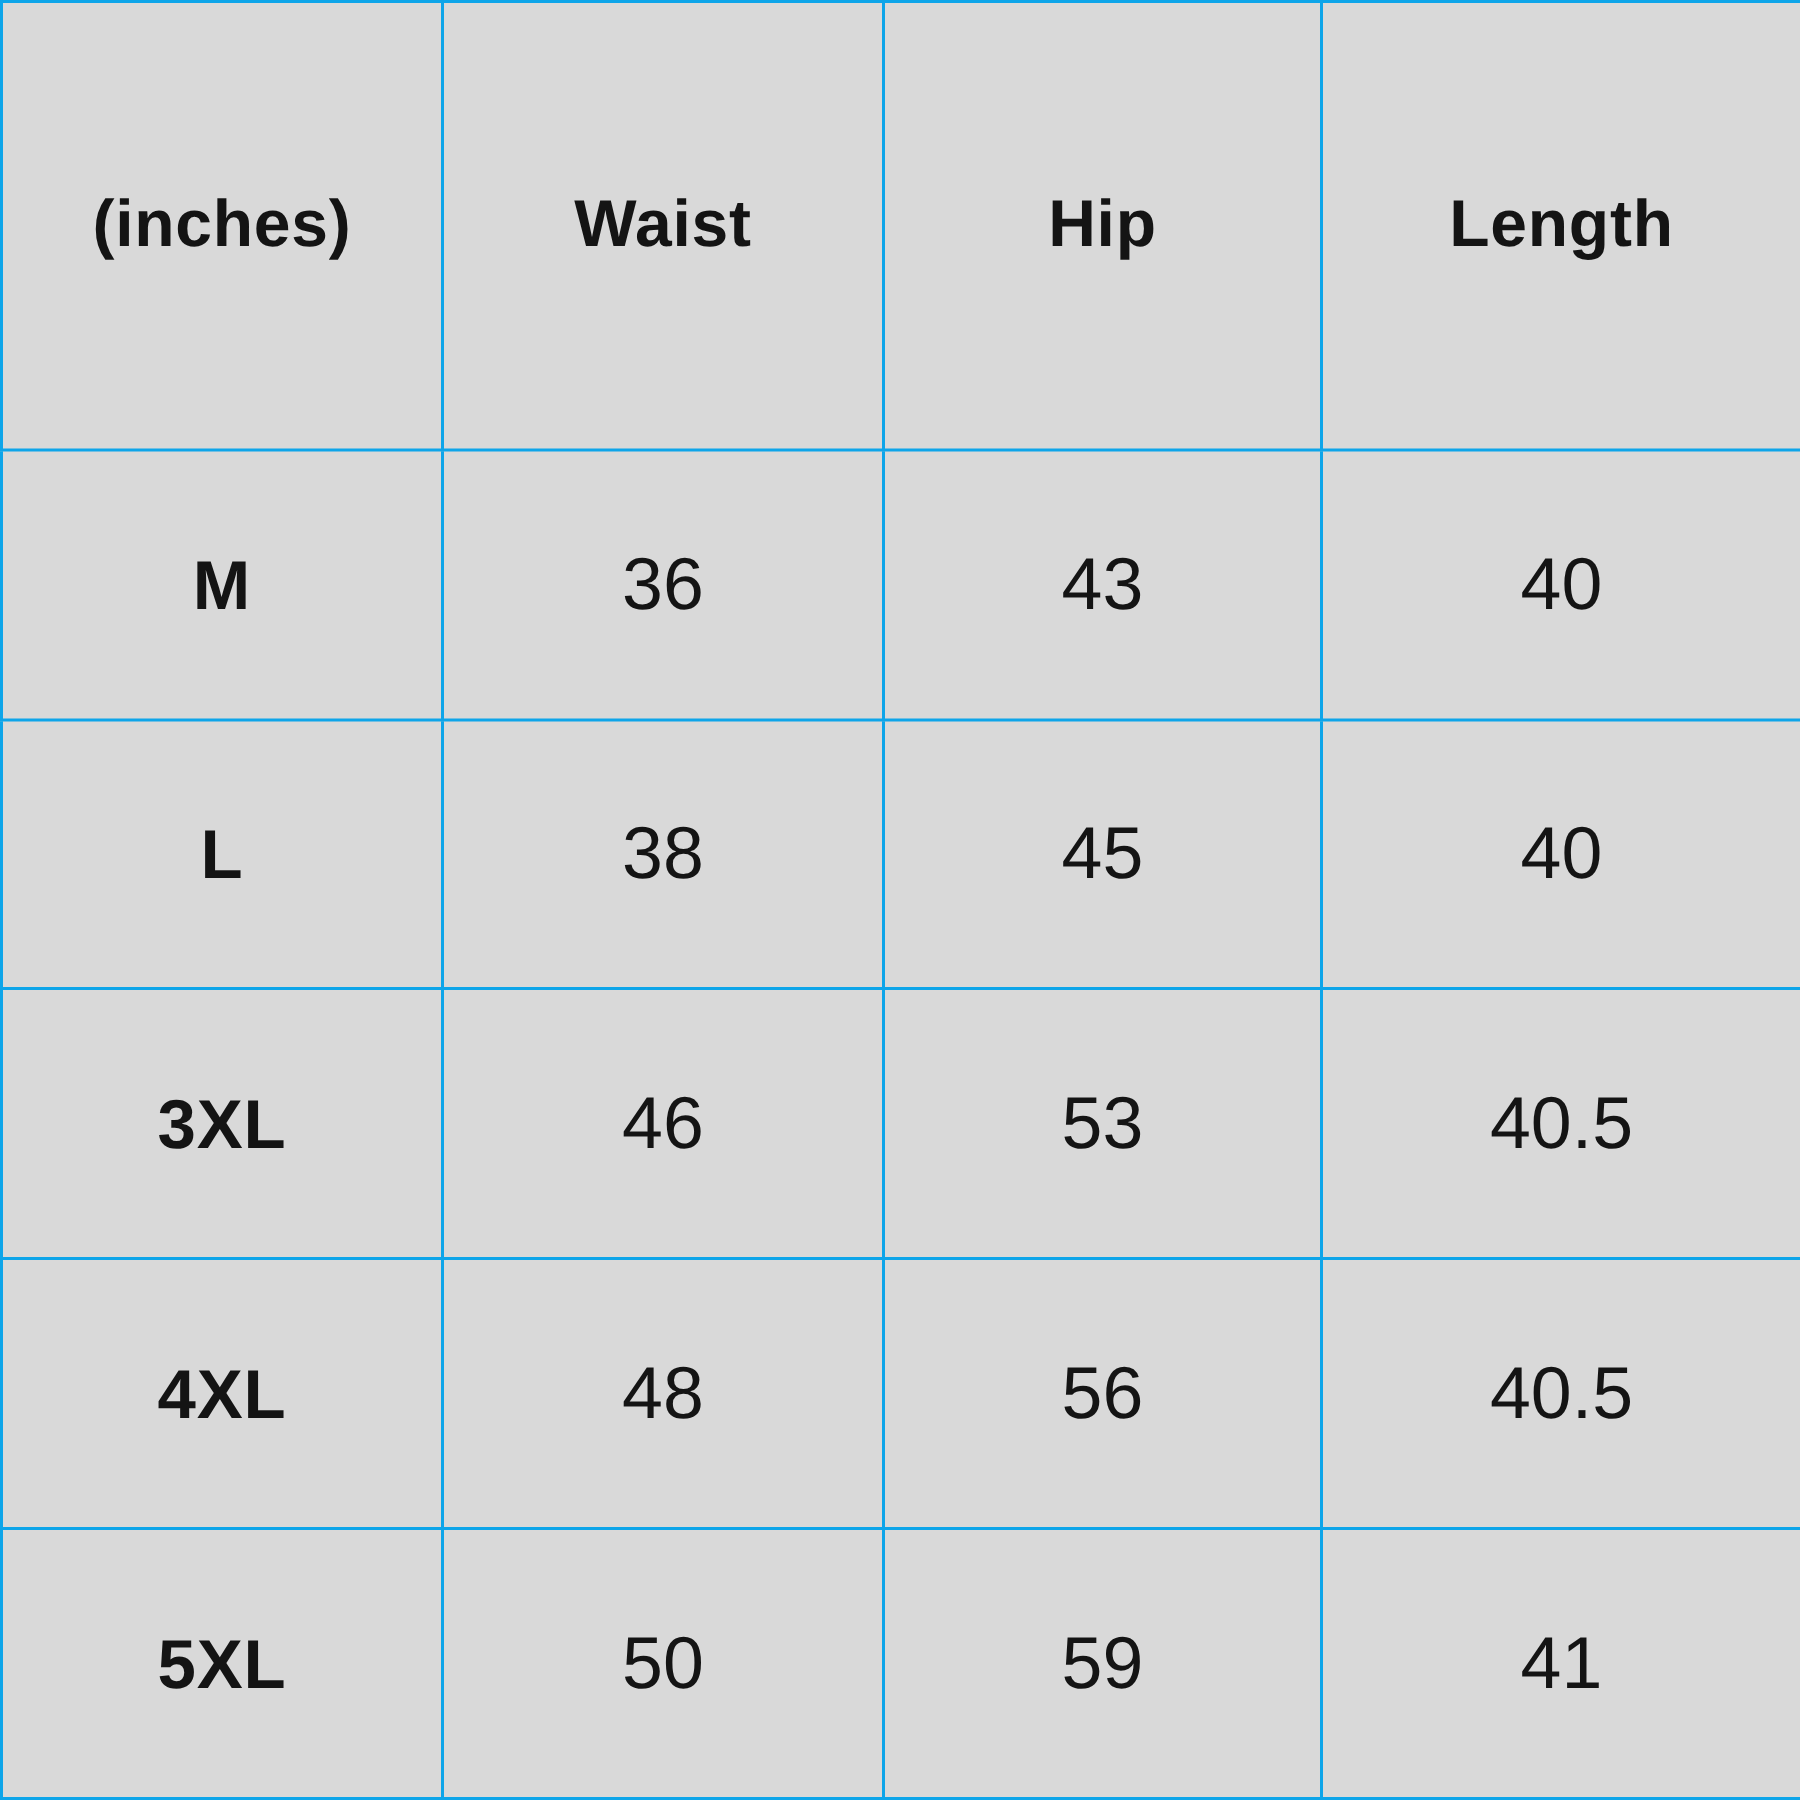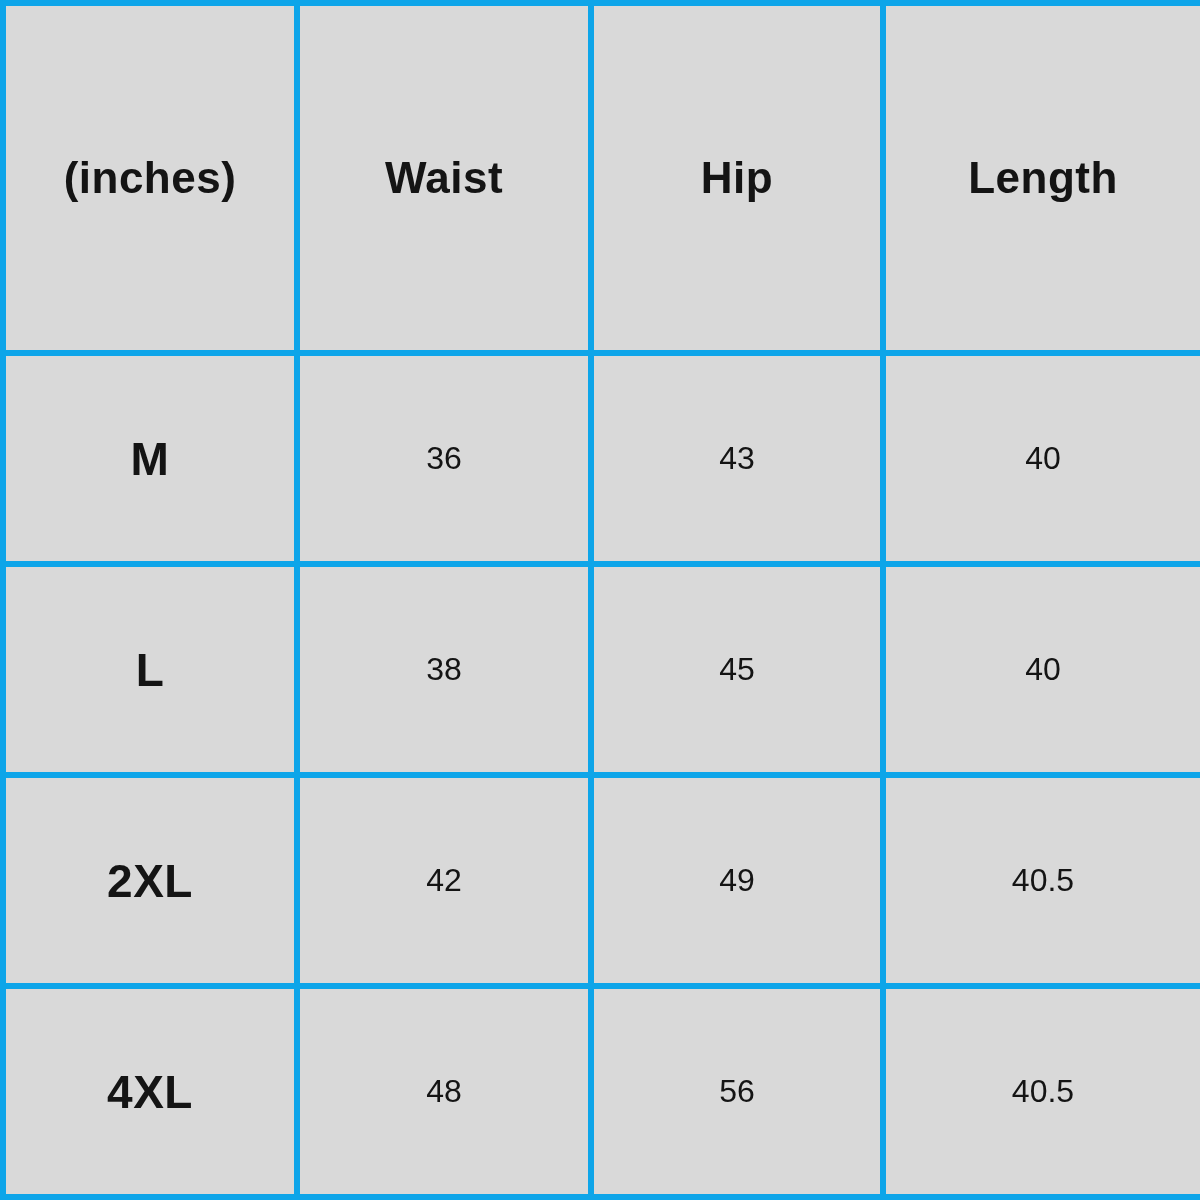--- a/index.html
+++ b/index.html
@@ -16,40 +16,40 @@
     table-layout: fixed;
     width: 1200px;
     height: 1200px;
     background: #d9d9d9;
   }
   .size-chart col.c1 { width: 294px; }
   .size-chart col.c2 { width: 294px; }
   .size-chart col.c3 { width: 292px; }
   .size-chart col.c4 { width: 320px; }
   .size-chart th, .size-chart td {
-    border: 6px solid #0ea5e9;
+    border: 2px solid #0ea5e9;
     text-align: center;
     vertical-align: middle;
     padding: 0;
     color: #141414;
   }
   .size-chart tr.header-row { height: 186px; }
   .size-chart tr.data-row { height: 112px; }
   .size-chart th {
     font-size: 44px;
     font-weight: 700;
     letter-spacing: 0.5px;
   }
   .size-chart td.size-label {
     font-size: 46px;
     font-weight: 700;
     letter-spacing: 0.5px;
   }
   .size-chart td.value {
-    font-size: 32px;
+    font-size: 49px;
     font-weight: 400;
   }
 </style>
 </head>
 <body>
 
 <table class="size-chart">
   <colgroup>
     <col class="c1">
       <col class="c2">
@@ -69,25 +69,31 @@
       <td class="value">43</td>
       <td class="value">40</td>
     </tr>
     <tr class="data-row">
       <td class="size-label">L</td>
       <td class="value">38</td>
       <td class="value">45</td>
       <td class="value">40</td>
     </tr>
     <tr class="data-row">
-      <td class="size-label">2XL</td>
-      <td class="value">42</td>
-      <td class="value">49</td>
+      <td class="size-label">3XL</td>
+      <td class="value">46</td>
+      <td class="value">53</td>
       <td class="value">40.5</td>
     </tr>
     <tr class="data-row">
       <td class="size-label">4XL</td>
       <td class="value">48</td>
       <td class="value">56</td>
       <td class="value">40.5</td>
     </tr>
+    <tr class="data-row">
+      <td class="size-label">5XL</td>
+      <td class="value">50</td>
+      <td class="value">59</td>
+      <td class="value">41</td>
+    </tr>
   </tbody>
 </table>
 
 </body></html>

